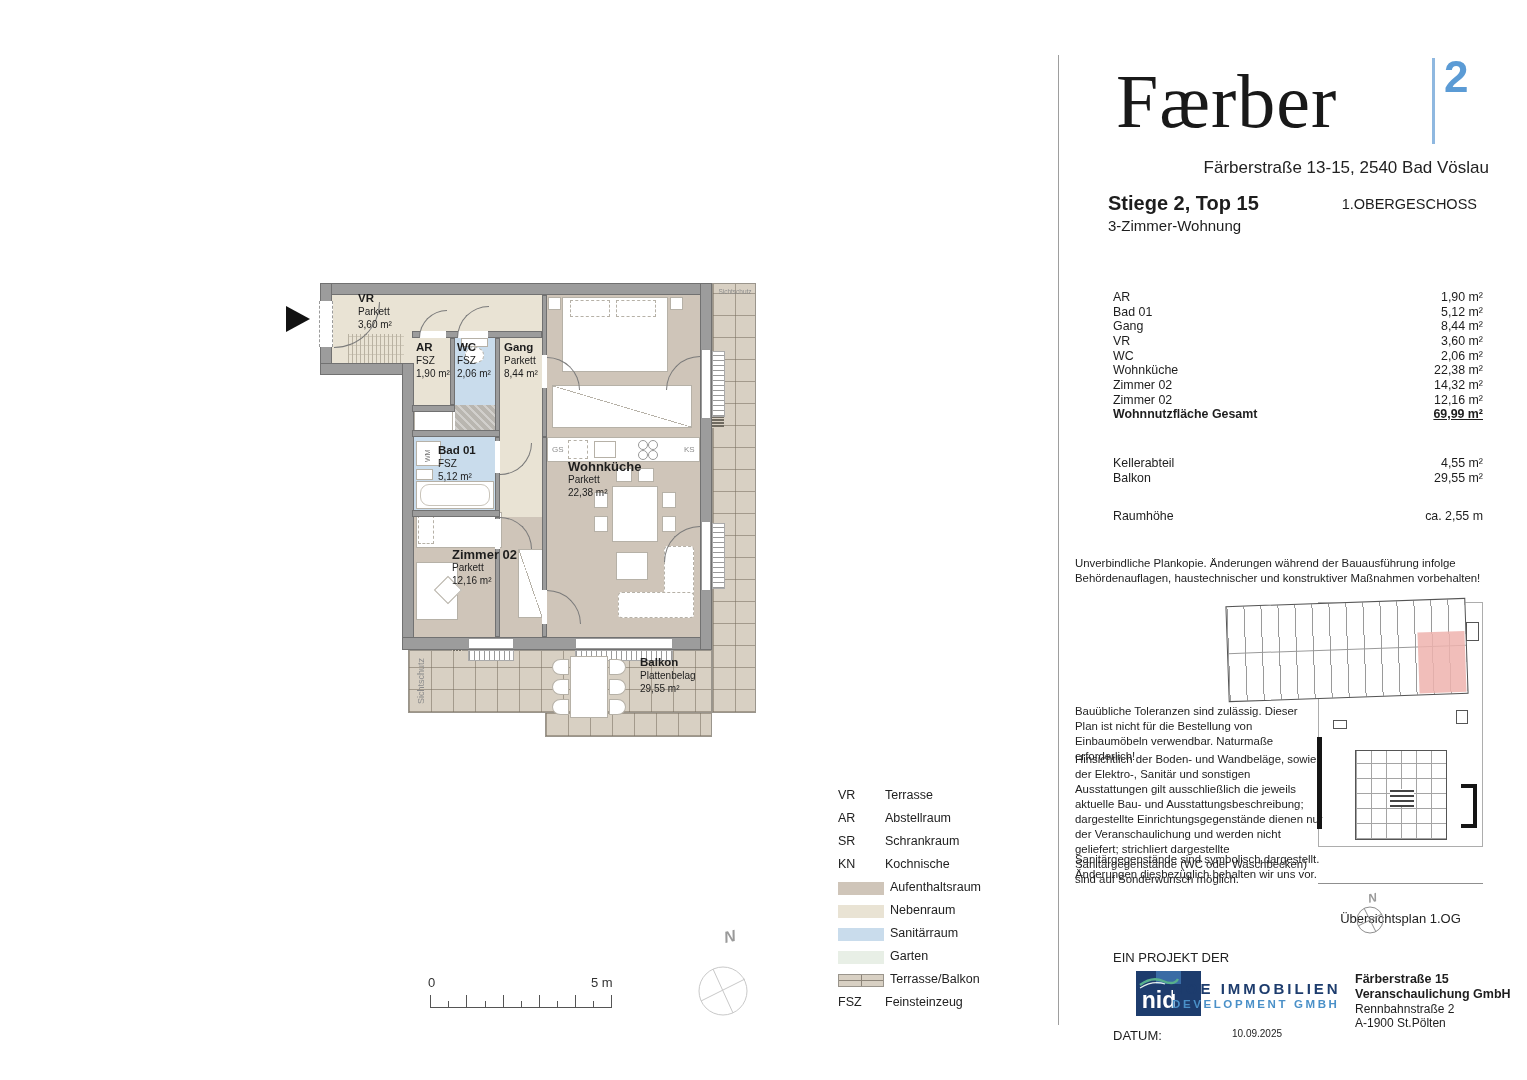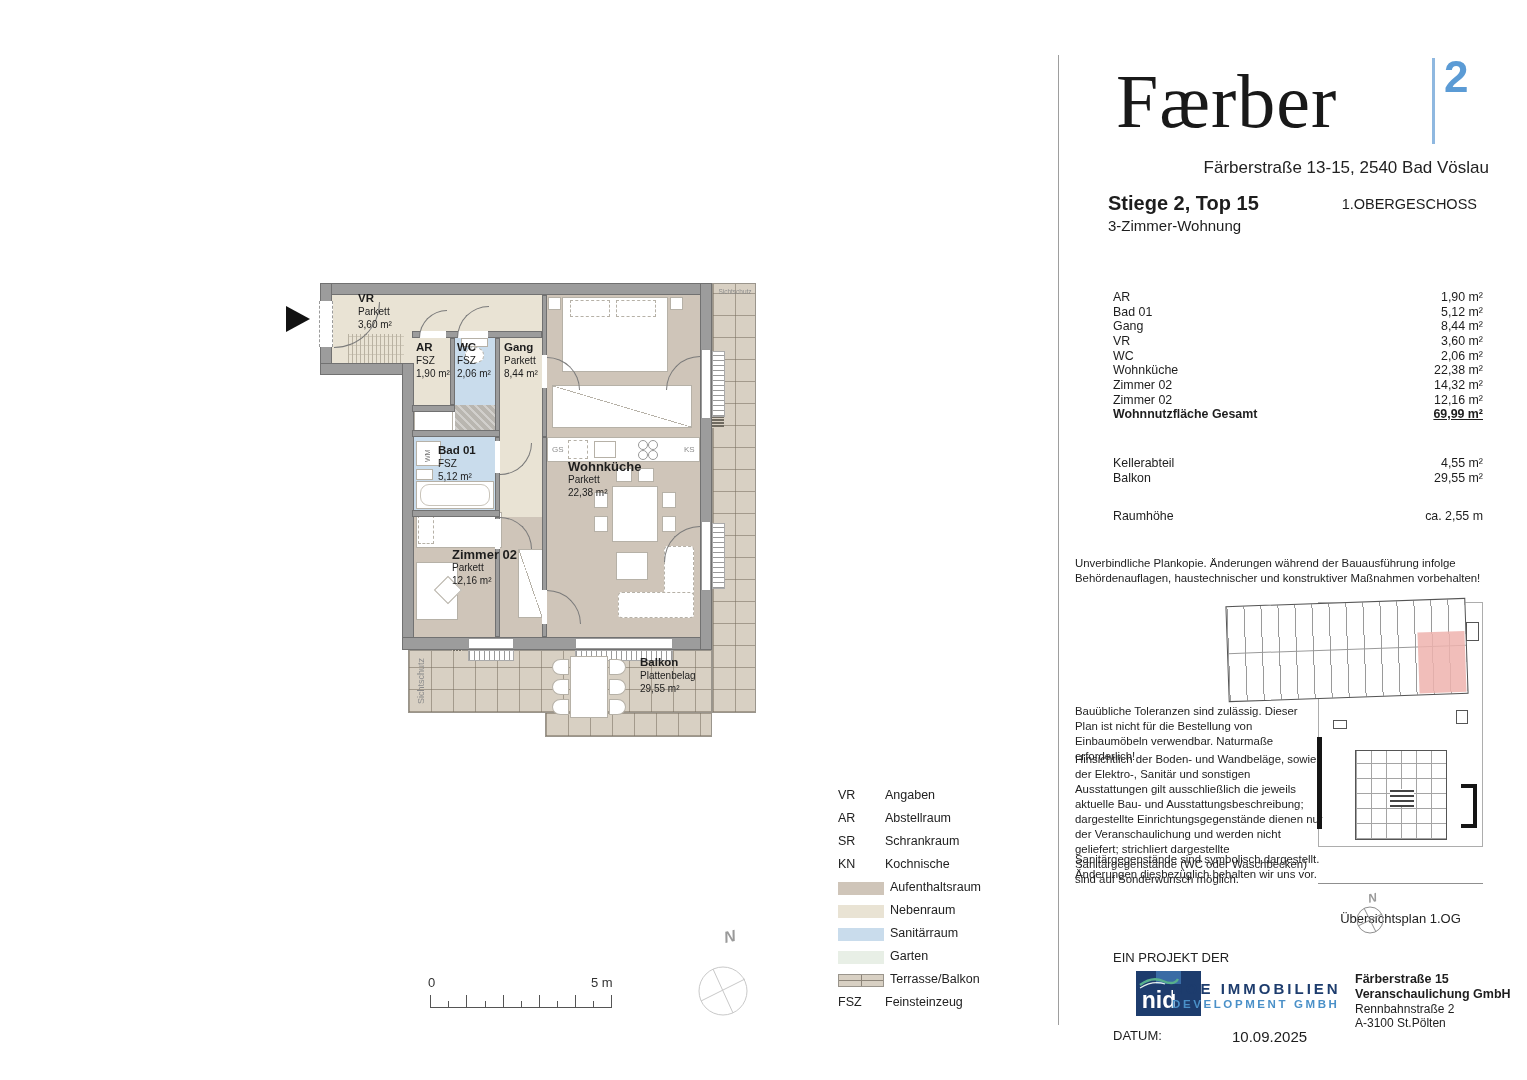--- a/index.html
+++ b/index.html
@@ -241,21 +241,21 @@
     <div class="nlab" style="left:724px;top:928px;transform:rotate(-12deg);">N</div>
     <svg width="54" height="54" style="position:absolute;left:696px;top:964px;">
       <circle cx="27" cy="27" r="24" fill="none" stroke="#c9c9c9" stroke-width="1"></circle>
       <line x1="5" y1="37" x2="49" y2="15" stroke="#c9c9c9" stroke-width="1"></line>
       <line x1="17" y1="5" x2="37" y2="49" stroke="#c9c9c9" stroke-width="1"></line>
     </svg>
   </div>
 
   <div class="abs" style="left:838px;top:782px;width:200px;height:240px;">
     <div class="legend-row" style="left:0;top:6px;"><span>VR</span></div>
-    <div class="legend-row" style="left:47px;top:6px;"><span>Angaben</span></div>
+    <div class="legend-row" style="left:47px;top:6px;"><span>Terrasse</span></div>
     <div class="legend-row" style="left:0;top:29px;"><span>AR</span></div>
     <div class="legend-row" style="left:47px;top:29px;"><span>Abstellraum</span></div>
     <div class="legend-row" style="left:0;top:52px;"><span>SR</span></div>
     <div class="legend-row" style="left:47px;top:52px;"><span>Schrankraum</span></div>
     <div class="legend-row" style="left:0;top:75px;"><span>KN</span></div>
     <div class="legend-row" style="left:47px;top:75px;"><span>Kochnische</span></div>
     <div class="swatch" style="left:0;top:100px;background:var(--aufenthaltsraum);"></div>
     <div class="legend-row" style="left:52px;top:98px;"><span>Aufenthaltsraum</span></div>
     <div class="swatch" style="left:0;top:123px;background:var(--nebenraum);"></div>
     <div class="legend-row" style="left:52px;top:121px;"><span>Nebenraum</span></div>
@@ -367,17 +367,17 @@
       <path d="M4 14 Q16 5 27 10 T42 8" fill="none" stroke="#57b08c" stroke-width="2.4"></path>
       <path d="M4 17 Q17 9 29 13" fill="none" stroke="#e9f2ee" stroke-width="1.2"></path>
     </svg>
     <div class="abs" style="left:4px;top:16px;width:38px;color:#fff;font-size:23px;font-weight:bold;text-align:center;">nid</div>
   </div>
   <div class="abs navyt" style="left:1172px;top:980px;font-size:15px;letter-spacing:3px;font-weight:bold;">NOE IMMOBILIEN</div>
   <div class="abs" style="left:1172px;top:998px;font-size:11.5px;letter-spacing:2.6px;color:var(--dev_blue);font-weight:bold;">DEVELOPMENT GMBH</div>
   <div class="abs" style="left:1355px;top:972px;font-size:12.5px;font-weight:bold;">Färberstraße 15</div>
   <div class="abs" style="left:1355px;top:987px;font-size:12.5px;font-weight:bold;">Veranschaulichung GmbH</div>
   <div class="abs" style="left:1355px;top:1002px;font-size:12px;">Rennbahnstraße 2</div>
-  <div class="abs" style="left:1355px;top:1016px;font-size:12px;">A-3100 St.Pölten</div>
+  <div class="abs" style="left:1355px;top:1016px;font-size:12px;">A-1900 St.Pölten</div>
   <div class="abs" style="left:1113px;top:1028px;font-size:13px;">DATUM:</div>
-  <div class="abs" style="left:1232px;top:1028px;font-size:15px;">10.09.2025</div>
+  <div class="abs" style="left:1232px;top:1028px;font-size:10px;">10.09.2025</div>
 
 </div>
 
 </body></html>

